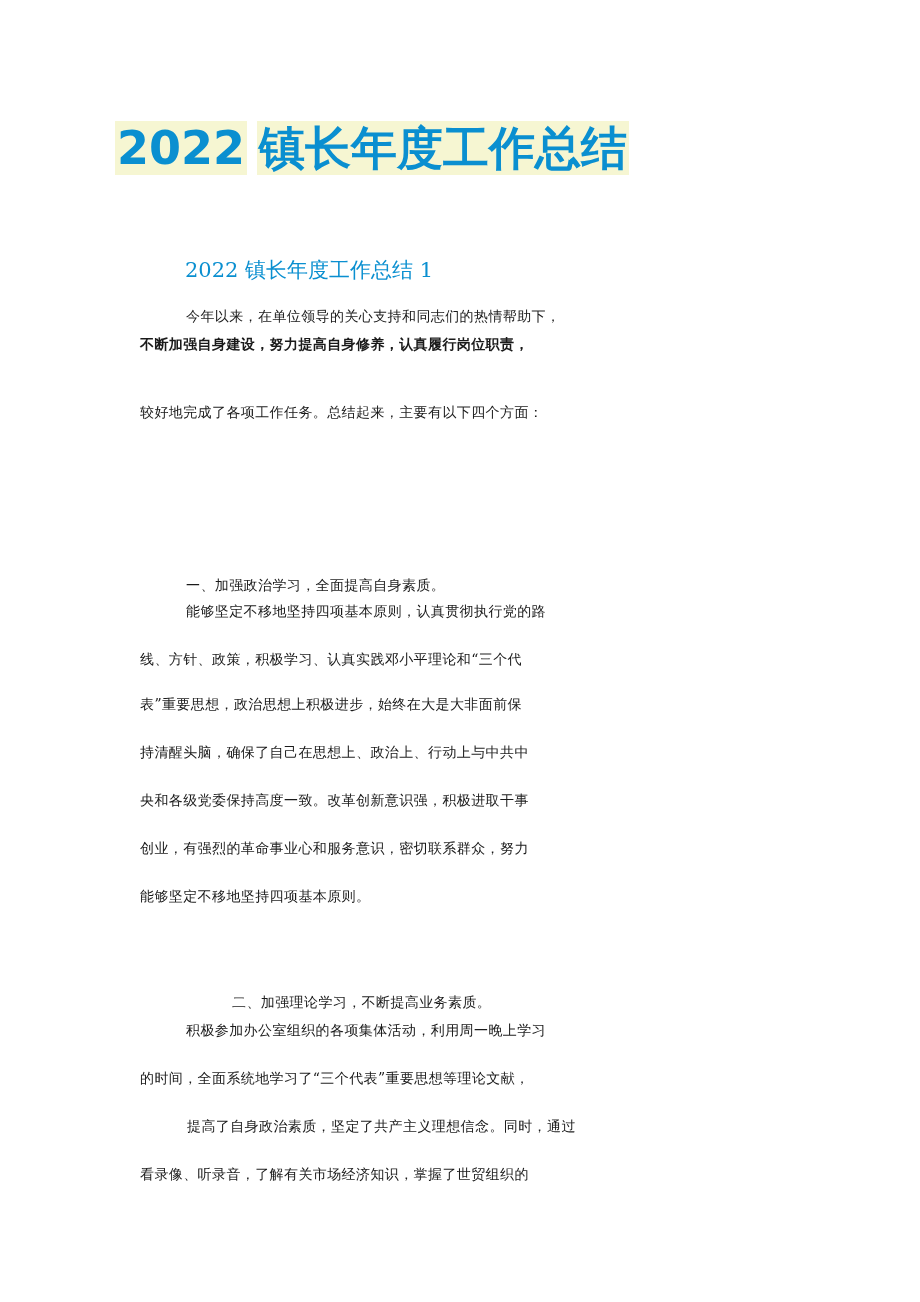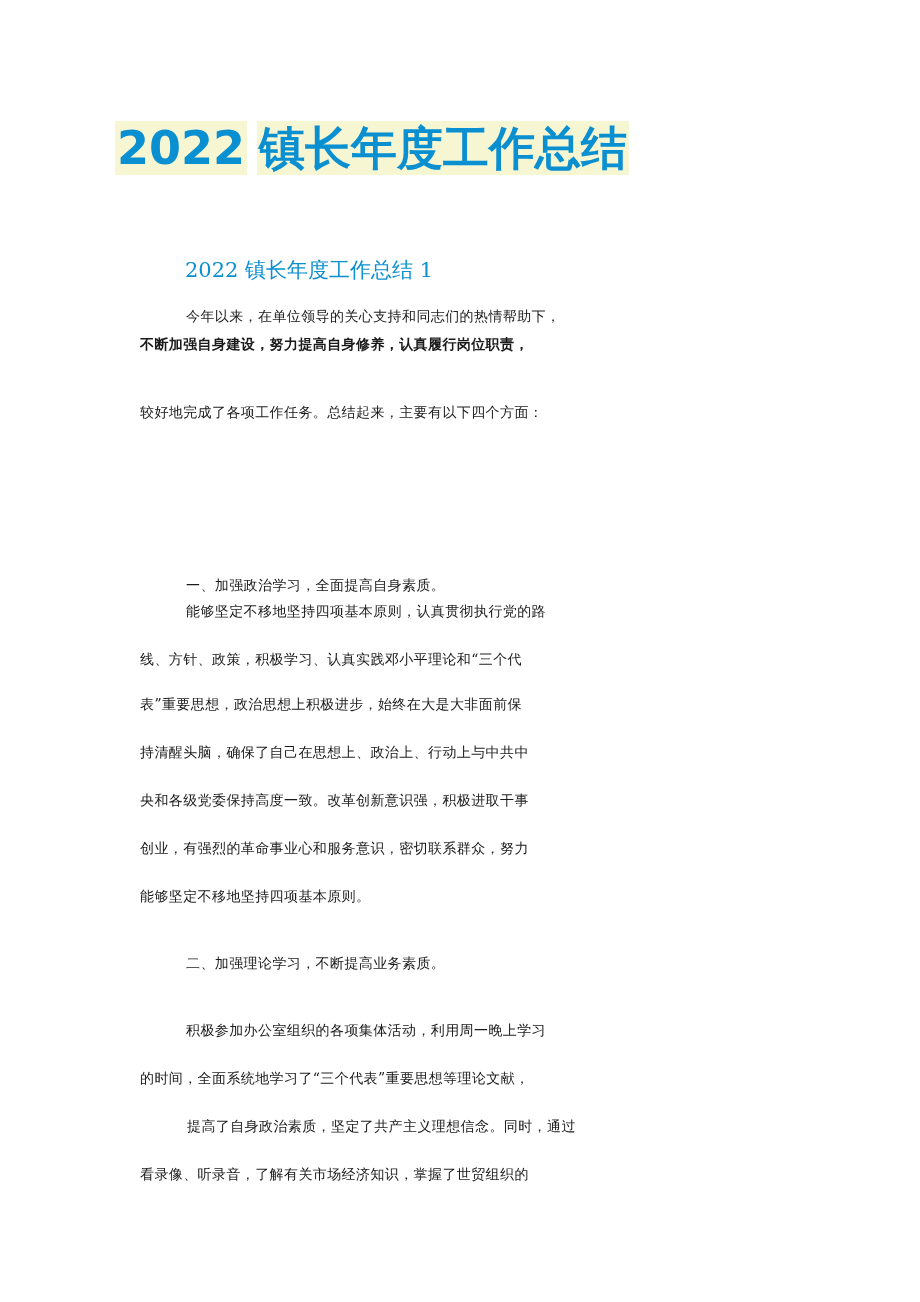--- a/index.html
+++ b/index.html
@@ -30,18 +30,18 @@
   <div class="line" style="top: 328px; font-weight: bold;">不断加强自身建设，努力提高自身修养，认真履行岗位职责，</div>
   <div class="line" style="top: 396px;">较好地完成了各项工作任务。总结起来，主要有以下四个方面：</div>
   <div class="line indent" style="top: 525px; margin-top: 44px;">一、加强政治学习，全面提高自身素质。</div>
   <div class="line indent" style="top: 595px;">能够坚定不移地坚持四项基本原则，认真贯彻执行党的路</div>
   <div class="line" style="top: 611px; margin-top: 32px;">线、方针、政策，积极学习、认真实践邓小平理论和“三个代</div>
   <div class="line" style="top: 688px;">表”重要思想，政治思想上积极进步，始终在大是大非面前保</div>
   <div class="line" style="top: 736px;">持清醒头脑，确保了自己在思想上、政治上、行动上与中共中</div>
   <div class="line" style="top: 784px;">央和各级党委保持高度一致。改革创新意识强，积极进取干事</div>
   <div class="line" style="top: 832px;">创业，有强烈的革命事业心和服务意识，密切联系群众，努力</div>
   <div class="line" style="top: 880px;">能够坚定不移地坚持四项基本原则。</div>
-  <div class="line indent" style="top: 947px;">二、加强理论学习，不断提高业务素质。</div>
+  <div class="line indent" style="top: 986px; margin-left: 46px;">二、加强理论学习，不断提高业务素质。</div>
   <div class="line indent" style="top: 1014px;">积极参加办公室组织的各项集体活动，利用周一晚上学习</div>
   <div class="line" style="top: 1062px;">的时间，全面系统地学习了“三个代表”重要思想等理论文献，</div>
   <div class="line" style="top: 1110px; margin-left: 47px;">提高了自身政治素质，坚定了共产主义理想信念。同时，通过</div>
   <div class="line" style="top: 1158px;">看录像、听录音，了解有关市场经济知识，掌握了世贸组织的</div>
 </div>
 
 </body></html>

